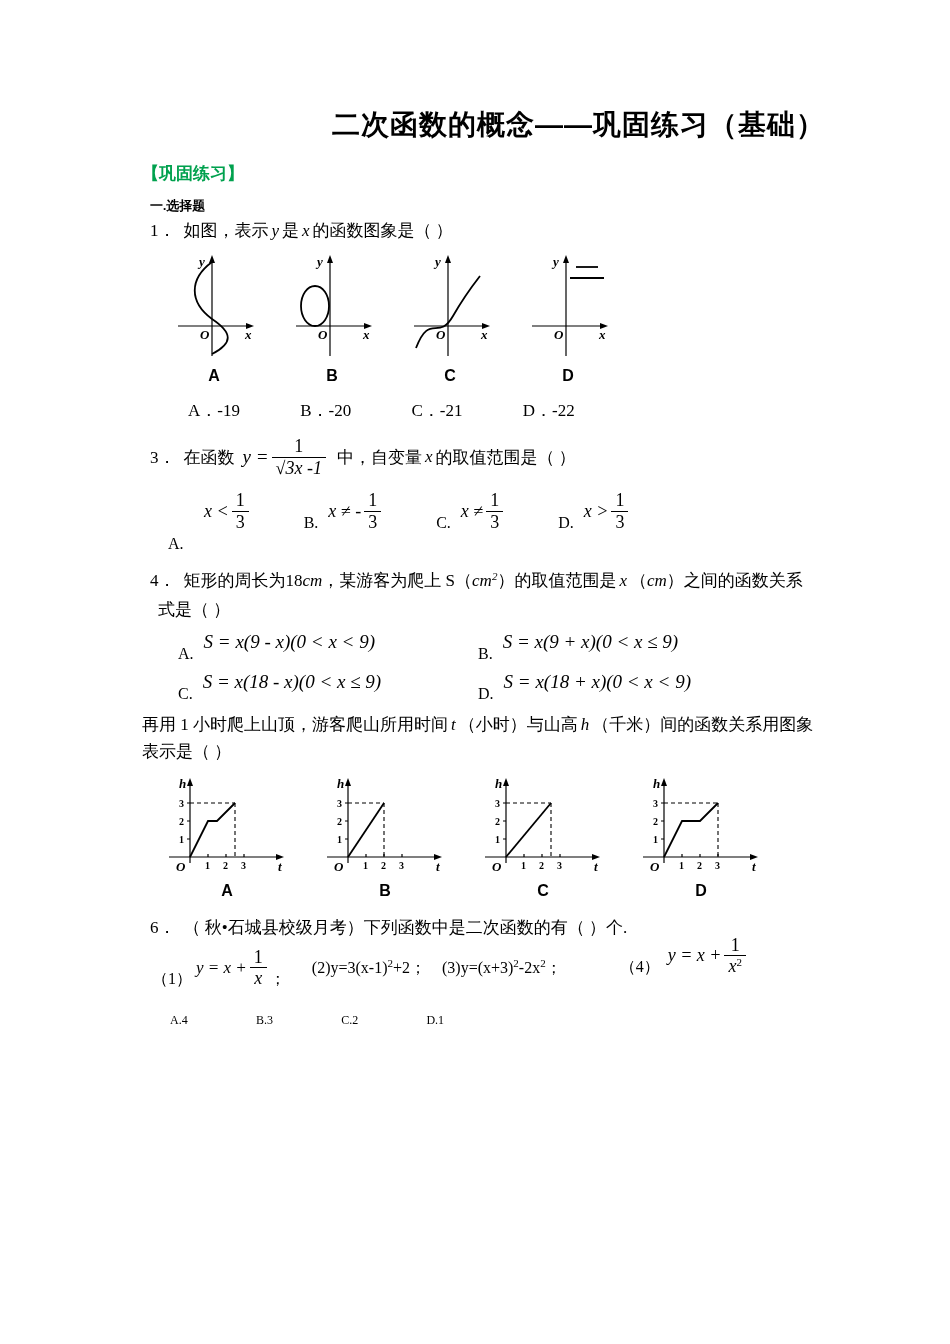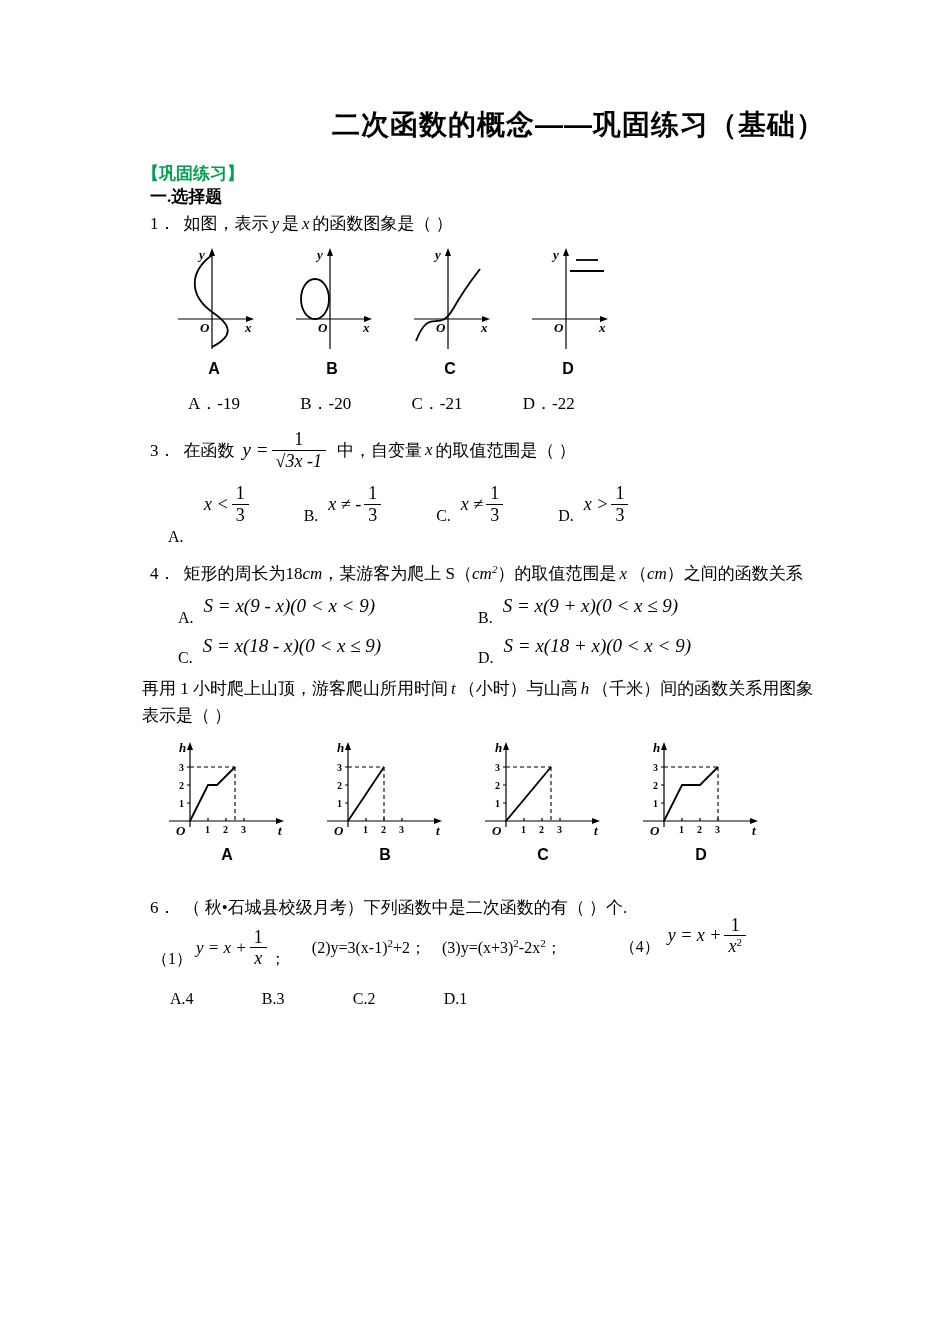--- a/index.html
+++ b/index.html
@@ -5,21 +5,21 @@
   *{margin:0;padding:0;box-sizing:border-box}
   html,body{background:#fff}
   body{width:950px;height:1344px;overflow:hidden;color:#000;
        font-family:"Liberation Serif","DejaVu Serif",serif;font-size:17px}
   .page{width:950px;height:1344px;padding:0 125px 0 140px;position:relative;background:#fff}
 
   .title{margin-top:106px;text-align:right;font-size:28px;font-weight:bold;letter-spacing:1px;
          font-family:"Liberation Sans","DejaVu Sans",sans-serif}
   .section-header{margin-top:18px;margin-left:2px;font-weight:bold;font-size:17px;color:#00A14E;
          font-family:"Liberation Sans","DejaVu Sans",sans-serif}
-  .subsection{margin-top:0;margin-left:10px;font-weight:bold;font-size:17px}
+  .subsection{margin-top:12px;margin-left:10px;font-weight:bold;font-size:13px}
 
   .qline{margin-top:2px;margin-left:10px;line-height:27px}
   .qnum{margin-right:8px}
   .mi{font-style:italic}
   .pad{padding:0 3px}
   sup{font-size:11px;vertical-align:6px}
 
   .q1-graphs{display:flex;gap:34px;margin:8px 0 0 32px}
   .q5-graphs{display:flex;gap:36px;margin:10px 0 0 26px}
   .graph-cell{text-align:center}
@@ -50,30 +50,30 @@
   .q4l1{margin-top:10px}
   .q4l2{margin-left:18px;margin-top:2px}
   .q4opts{margin:8px 0 0 38px;display:grid;grid-template-columns:300px auto;row-gap:18px}
   .q4opt{display:flex;align-items:center}
   .low4{position:relative;top:12px;margin-right:10px}
   .formula{font-style:italic;font-size:19px}
 
   .q5para{margin-top:18px}
   .flush{margin-left:2px;line-height:27px}
 
-  .q6line{margin-top:30px}
+  .q6line{margin-top:14px}
   .q6items{margin-top:6px;margin-left:12px;display:flex;align-items:center}
   .q6t{font-size:16px}
   .raised{display:inline-flex;align-items:center;position:relative;top:-12px;margin-left:8px;font-size:18px}
   .low6{position:relative;top:12px;margin-right:4px;font-size:16px}
   .sp24{margin-left:22px}
   .sp18{margin-left:16px}
   .sp60{margin-left:58px}
   .q6opts{margin-top:20px;margin-left:30px}
-  .opt6{display:inline-block;margin-right:64px;font-size:16px}
+  .opt6{display:inline-block;margin-right:64px;font-size:12px}
 </style>
 </head>
 <body>
 
 <div class="page">
 
   <div class="title">二次函数的概念——巩固练习（基础）</div>
   <div class="section-header">【巩固练习】</div>
   <div class="subsection">一.选择题</div>
 
@@ -189,20 +189,21 @@
           <span class="fnum">1</span>
           <span class="fden">3</span>
         </span>
     </span>
   </div>
   <div class="q3a">A.</div>
 
   <div class="qline q4l1">
     <span class="qnum">4．</span><span>矩形的周长为18</span><span class="mi">cm</span><span>，某游客为爬上 S（</span><span class="mi">cm</span><sup class="mi">2</sup><span>）的取值范围是</span><span class="mi pad">x</span><span>（</span><span class="mi">cm</span><span>）之间的函数关系</span>
   </div>
+  <div class="qline q4l2">式是（      ）</div>
   <div class="q4opts">
     <span class="q4opt">
         <span class="opt-label low4">A.</span>
         <span class="formula">S = x(9 - x)(0 &lt; x &lt; 9)</span>
       </span>
     <span class="q4opt">
         <span class="opt-label low4">B.</span>
         <span class="formula">S = x(9 + x)(0 &lt; x ≤ 9)</span>
       </span>
     <span class="q4opt">

